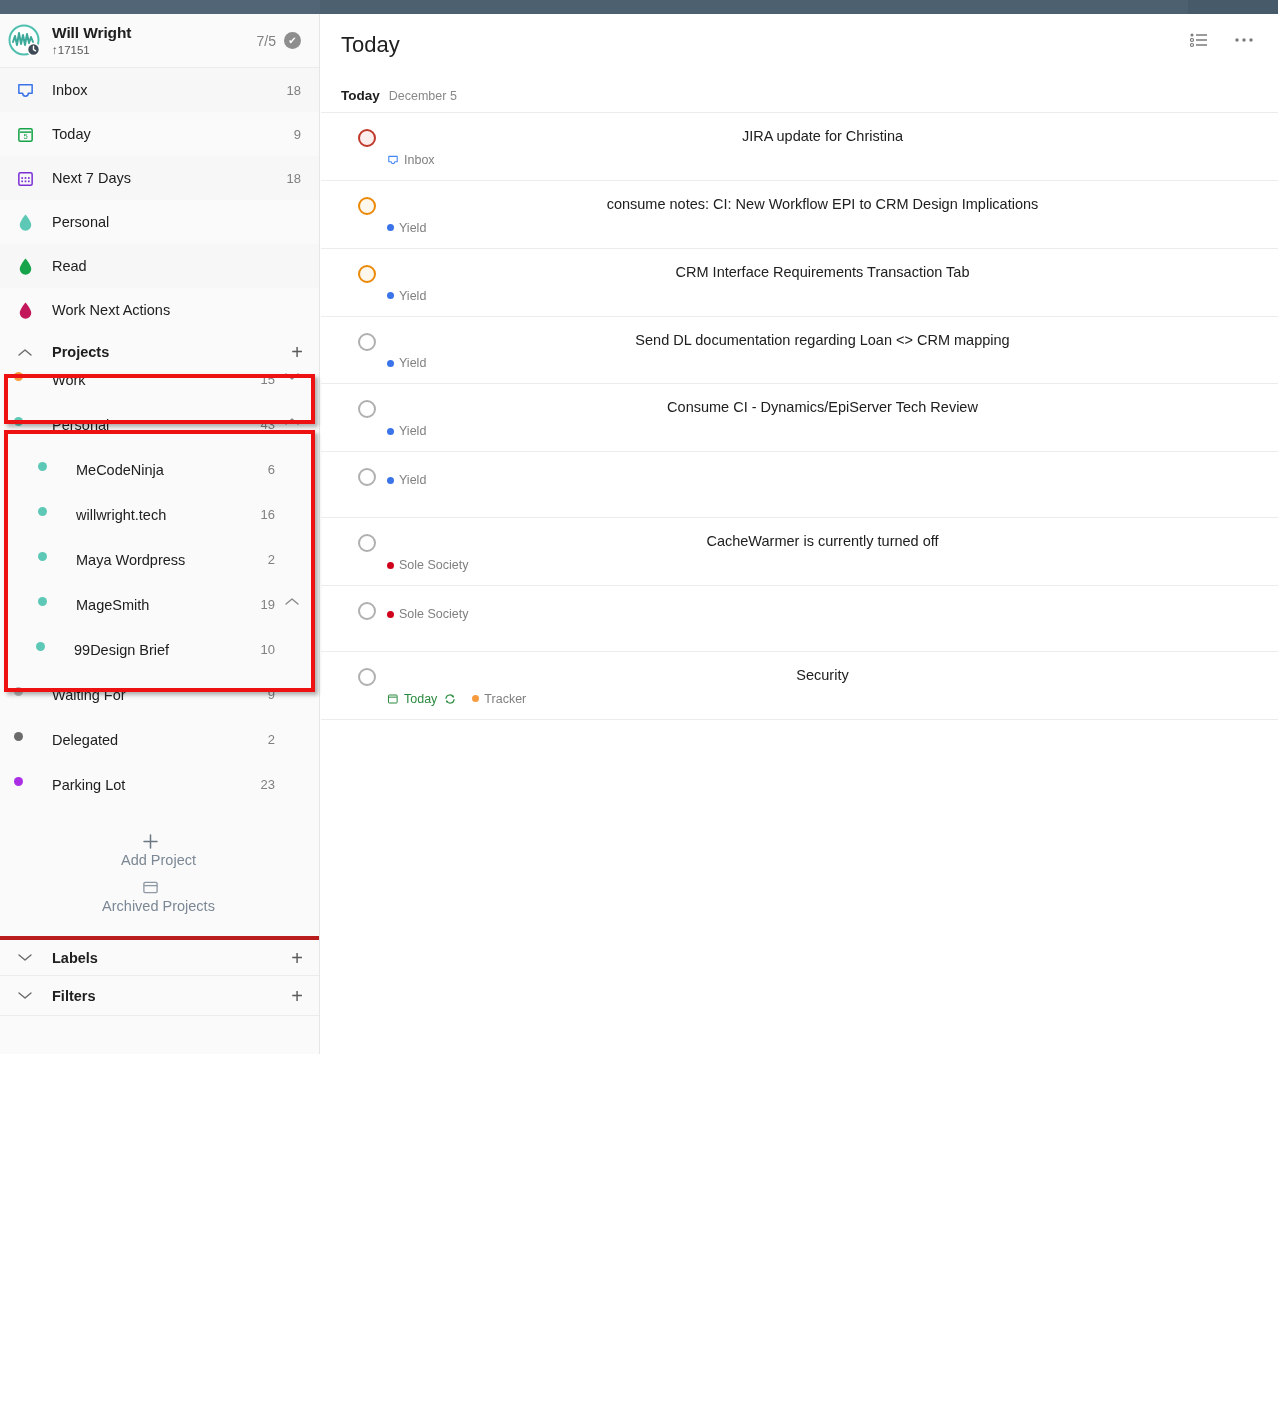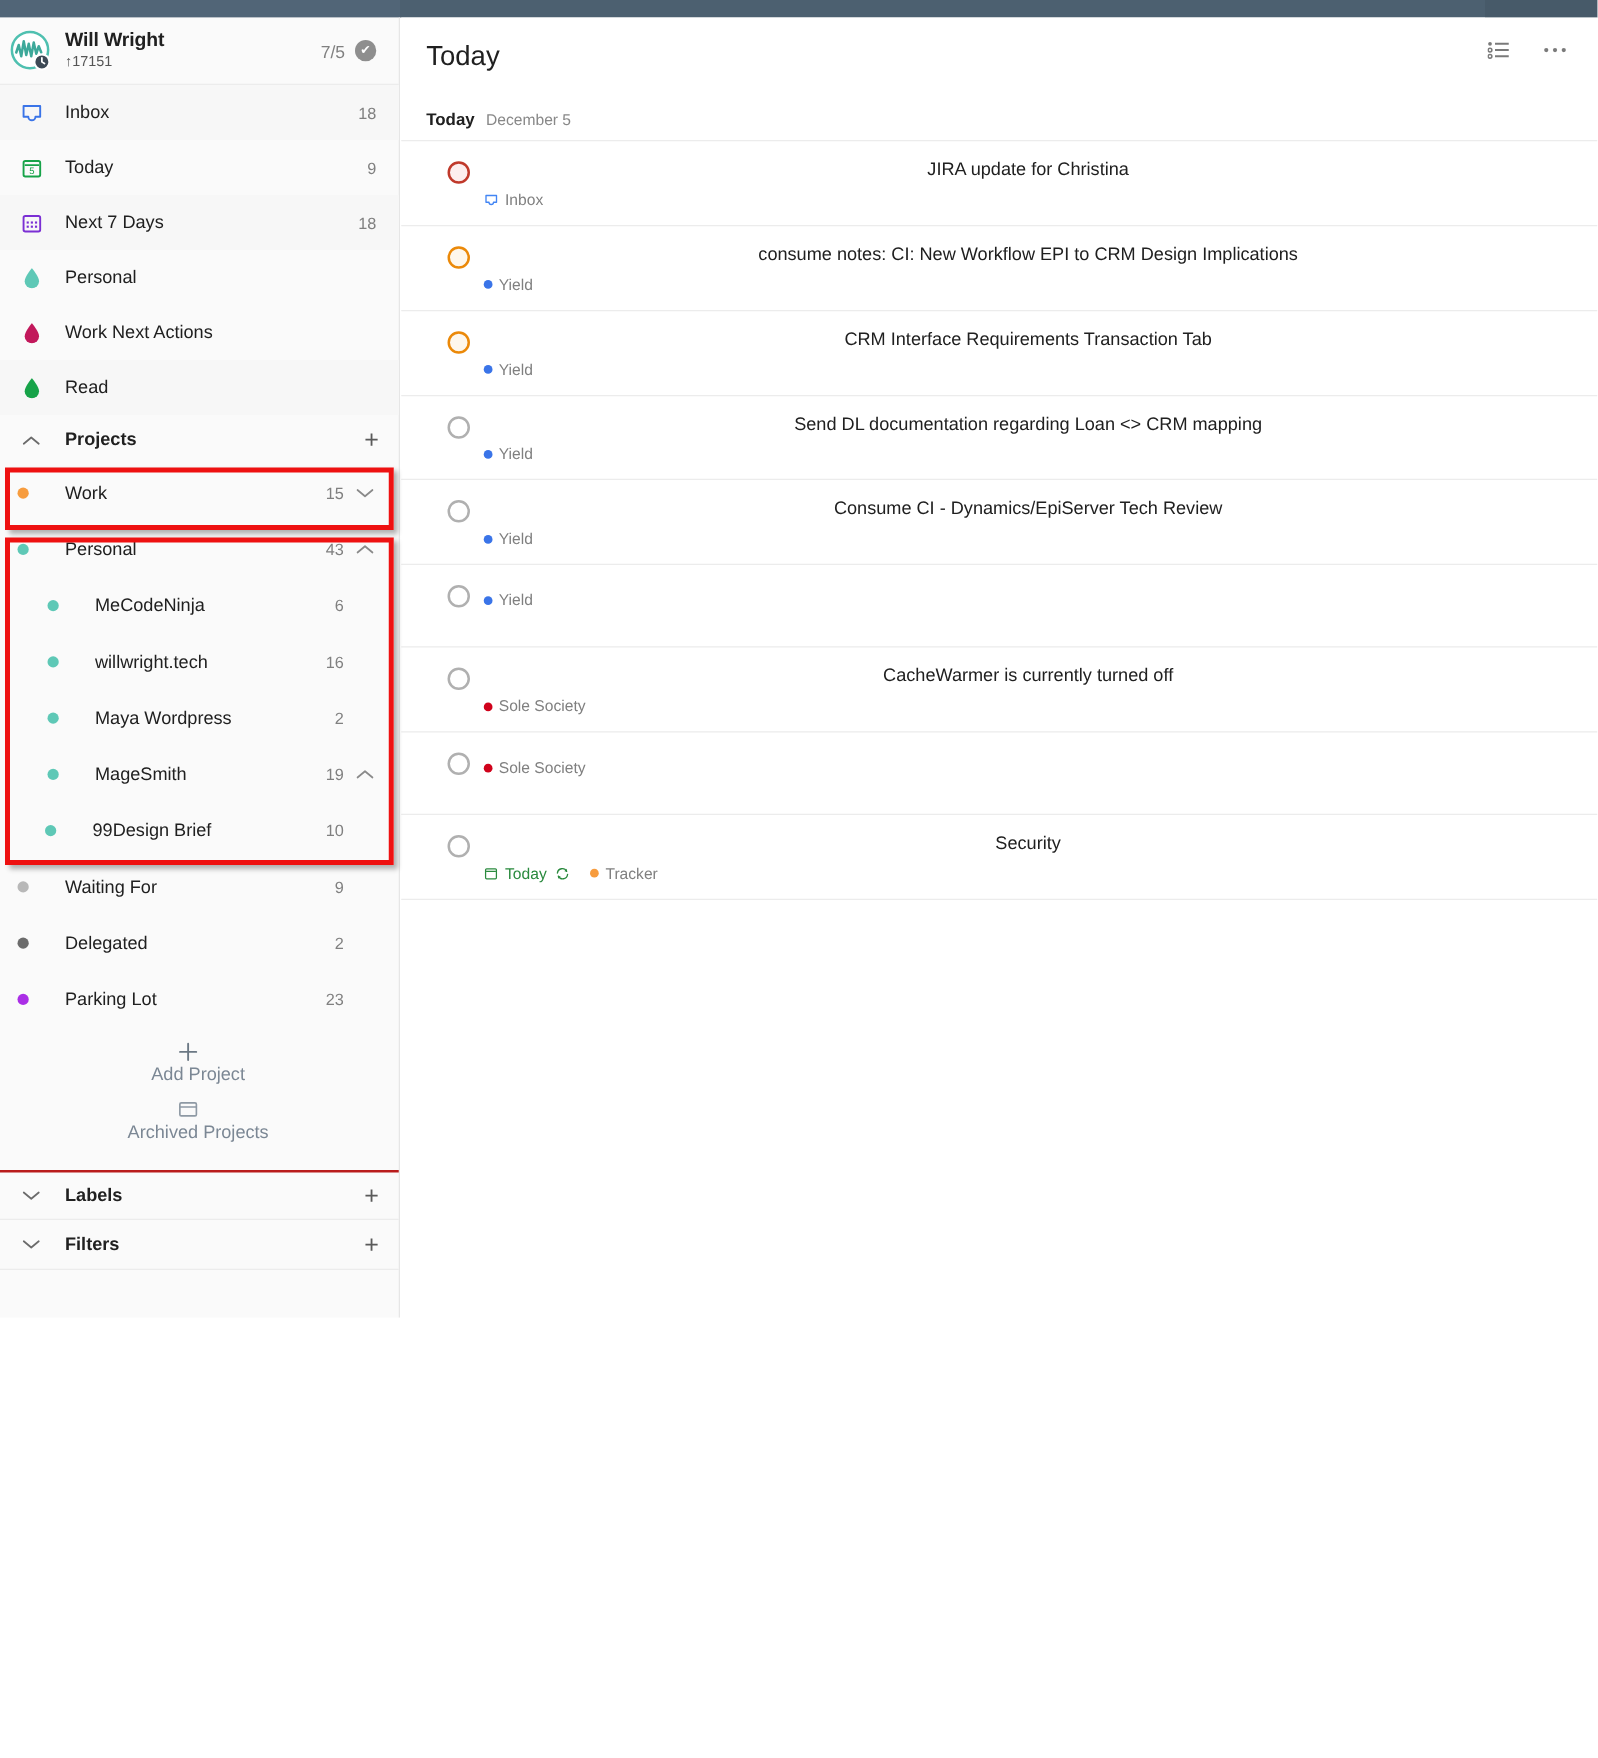--- a/index.html
+++ b/index.html
@@ -81,30 +81,30 @@
   .nav-label { flex: 1 1 auto; font-size: 14.5px; color: #202020; }
   .nav-count { font-size: 13px; color: #808080; }
 
   .dot { width: 9px; height: 9px; border-radius: 50%; display: inline-block; }
 
   
   .section-head {
     height: 40px; display: flex; align-items: center;
     padding: 0 16px 0 14px;
   }
-  .section-head.bordered { border-top: 2px solid #b91c1c; border-bottom: 1px solid #ececec; }
+  .section-head.bordered { border-top: 4px solid #b91c1c; border-bottom: 1px solid #ececec; }
   .chev {
     width: 22px; flex: 0 0 22px; margin-right: 16px;
     display: flex; align-items: center; justify-content: center;
   }
   .section-title { flex: 1 1 auto; font-size: 14.5px; font-weight: bold; color: #202020; }
   .plus { color: #5a5a5a; font-size: 20px; line-height: 1; }
 
   .proj-row {
-    height: 45px; display: flex; align-items: center;
+    height: 45px; display: flex; align-items: flex-start;
     padding: 0 16px 0 14px;
   }
   .proj-bullet {
     width: 22px; flex: 0 0 22px; margin-right: 16px;
     display: flex; align-items: center;
   }
   .proj-label { flex: 1 1 auto; font-size: 14.5px; color: #202020; }
   .proj-count { font-size: 13px; color: #808080; margin-left: 8px; }
   .proj-chev { width: 22px; flex: 0 0 22px; display: flex; justify-content: center; margin-left: 6px; }
   .indent1 { padding-left: 38px; }
@@ -247,35 +247,35 @@
   </div>
 
   <div class="nav-row plain">
     <span class="nav-ico">
       <svg width="15" height="17" viewBox="0 0 14 16">
           <path d="M7 0.5 C7 0.5 12.4 6.6 12.4 10.3 A5.4 5.4 0 0 1 1.6 10.3 C1.6 6.6 7 0.5 7 0.5 Z" fill="#5ec8b6"></path>
         </svg>
     </span>
     <span class="nav-label">Personal</span>
   </div>
+  <div class="nav-row alt">
+    <span class="nav-ico">
+      <svg width="15" height="17" viewBox="0 0 14 16">
+          <path d="M7 0.5 C7 0.5 12.4 6.6 12.4 10.3 A5.4 5.4 0 0 1 1.6 10.3 C1.6 6.6 7 0.5 7 0.5 Z" fill="#17a349"></path>
+        </svg>
+    </span>
+    <span class="nav-label">Read</span>
+  </div>
   <div class="nav-row plain">
     <span class="nav-ico">
       <svg width="15" height="17" viewBox="0 0 14 16">
           <path d="M7 0.5 C7 0.5 12.4 6.6 12.4 10.3 A5.4 5.4 0 0 1 1.6 10.3 C1.6 6.6 7 0.5 7 0.5 Z" fill="#c2185b"></path>
         </svg>
     </span>
     <span class="nav-label">Work Next Actions</span>
-  </div>
-  <div class="nav-row alt">
-    <span class="nav-ico">
-      <svg width="15" height="17" viewBox="0 0 14 16">
-          <path d="M7 0.5 C7 0.5 12.4 6.6 12.4 10.3 A5.4 5.4 0 0 1 1.6 10.3 C1.6 6.6 7 0.5 7 0.5 Z" fill="#17a349"></path>
-        </svg>
-    </span>
-    <span class="nav-label">Read</span>
   </div>
 
   <div class="section-head">
     <span class="chev">
       <svg width="14" height="9" viewBox="0 0 14 9">
           <path d="M1 7 L7 2 L13 7" fill="none" stroke="#6b6b6b" stroke-width="1.4" stroke-linecap="round" stroke-linejoin="round"></path>
         </svg>
     </span>
     <span class="section-title">Projects</span>
     <span class="plus">+</span>

